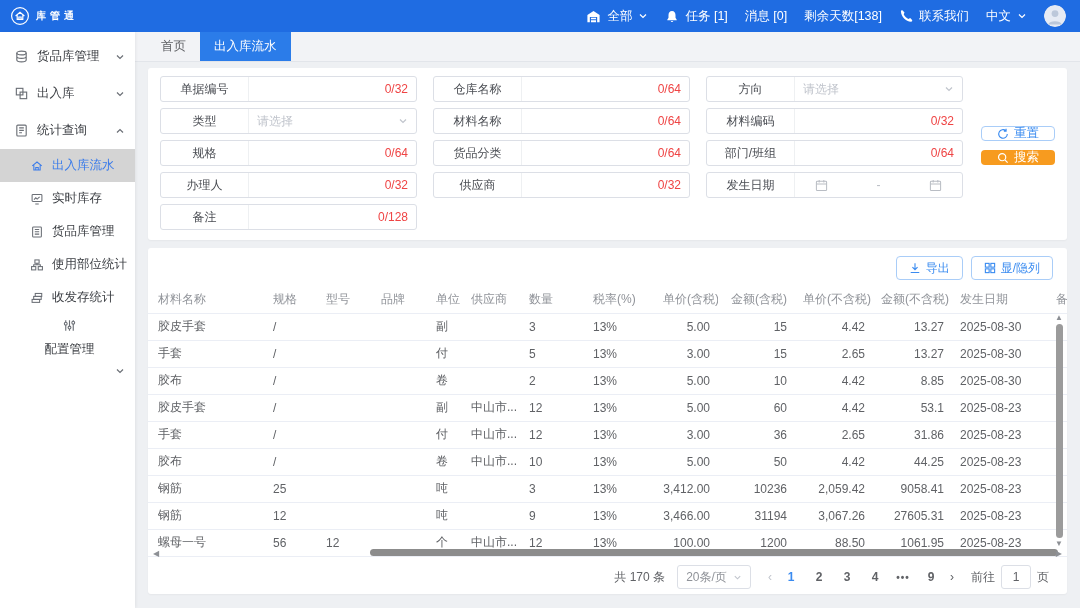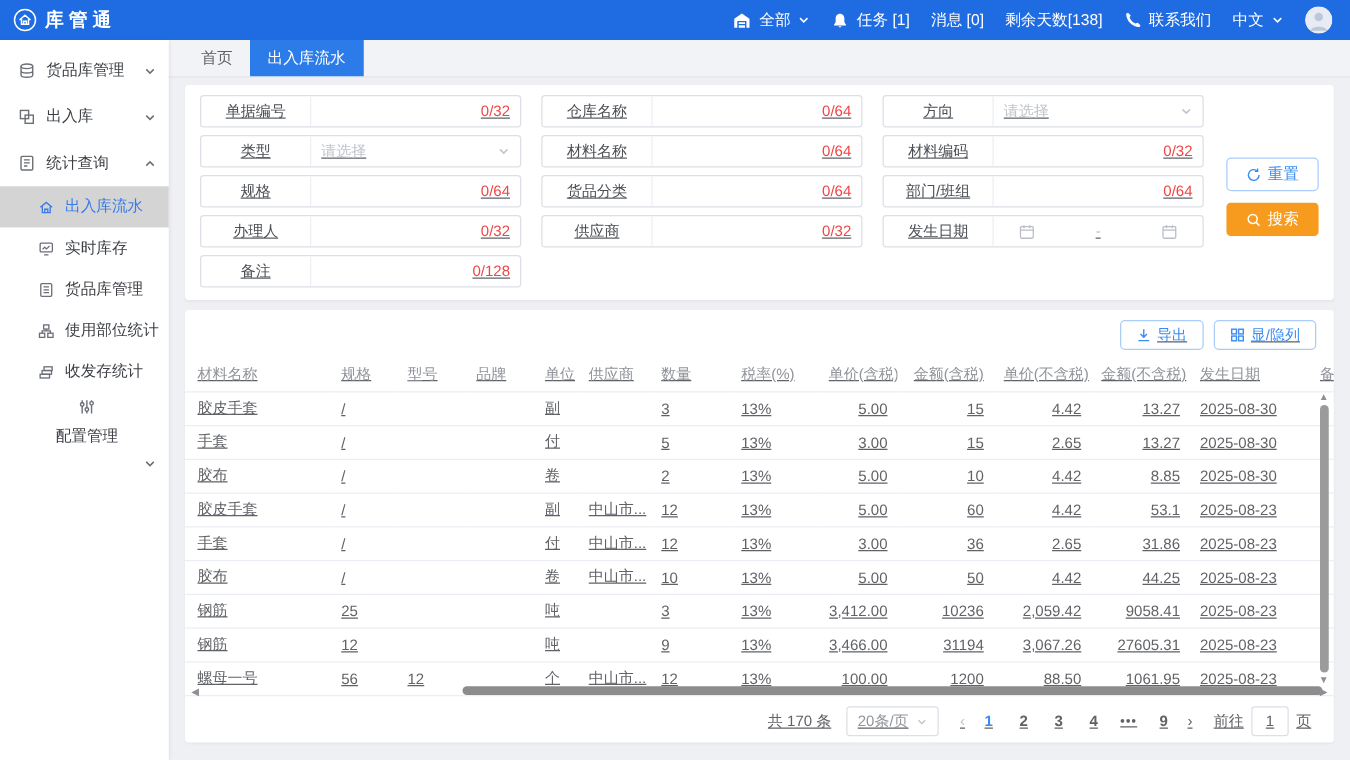--- a/index.html
+++ b/index.html
@@ -4,55 +4,55 @@
 <style>
   * { margin:0; padding:0; box-sizing:border-box; }
   html,body { width:1080px; height:608px; overflow:hidden; }
   body { font-family:"Liberation Sans","DejaVu Sans",sans-serif; font-size:12px; color:#606266; background:#eef0f3; }
   :root { --header-bg:#1f6ce2; --accent:#3a8bf0; --accent-border:#a9cdf8; --orange:#f79b1f; --tab-blue:#2b7ce9; }
   svg { display:block; }
 
   
   .topbar { height:32px; background:var(--header-bg); display:flex; align-items:center; color:#fff; padding:0 14px 0 10px; }
   .logo { display:flex; align-items:center; gap:6px; }
-  .logo-text { font-size:15px; font-weight:bold; letter-spacing:4px; }
+  .logo-text { font-size:10px; font-weight:bold; letter-spacing:4px; }
   .topbar-right { margin-left:auto; display:flex; align-items:center; gap:17px; font-size:12.5px; }
   .tb-item { display:flex; align-items:center; gap:6px; cursor:pointer; white-space:nowrap; }
   .avatar { width:22px; height:22px; border-radius:50%; overflow:hidden; flex:none; }
 
   
   .layout { display:flex; height:576px; }
   .sidebar { width:135px; background:#fff; box-shadow:1px 0 3px rgba(0,0,0,.06); padding-top:6px; flex:none; z-index:2; }
   .side-item { height:37px; display:flex; align-items:center; gap:8px; padding:0 10px 0 14px; color:#3c3f44; font-size:12.5px; cursor:pointer; }
   .side-item .chev { margin-left:auto; color:#b9bdc4; }
   .side-item svg, .sub-item svg { color:#6b6f76; flex:none; }
   .sub-item { height:33px; display:flex; align-items:center; gap:8px; padding-left:30px; color:#3c3f44; font-size:12.5px; cursor:pointer; }
   .sub-item.active { background:#d4d4d4; color:#3a7bea; }
   .sub-item.active svg { color:#3a7bea; }
 
   .content { flex:1; display:flex; flex-direction:column; min-width:0; }
   .tabbar { height:30px; background:#f2f3f6; border-bottom:1px solid #e2e5ea; display:flex; align-items:stretch; padding-left:12px; flex:none; }
   .tab { padding:0 14px; display:flex; align-items:center; font-size:12.5px; color:#606266; cursor:pointer; }
   .tab.active { background:var(--tab-blue); color:#fff; }
 
-  .card { background:#fff; margin:0 13px; border-radius:3px; box-shadow:0 1px 2px rgba(0,0,0,.04);text-decoration:underline; }
+  .card { background:#fff; margin:0 13px; border-radius:3px; box-shadow:0 1px 2px rgba(0,0,0,.04); }
 
   
   .search-card { margin-top:6px; padding:8px 12px; position:relative; height:172px; flex:none; }
   .form-grid { display:grid; grid-template-columns:repeat(3,1fr); gap:6px 16px; padding-right:92px; }
   .field { height:26px; border:1px solid #dcdfe6; border-radius:3px; display:flex; align-items:center; background:#fff; overflow:hidden; }
   .flabel { width:88px; flex:none; text-align:center; color:#4a4d53; border-right:1px solid #eef0f2; height:100%; display:flex; align-items:center; justify-content:center; }
   .fbody { flex:1; display:flex; align-items:center; height:100%; padding:0 8px; min-width:0; }
   .fbody input.real { flex:1; border:none; outline:none; min-width:0; height:100%; font:inherit; color:#606266; background:transparent; }
   .counter { color:#ef4444; margin-left:16px; flex:none; }
   .placeholder { color:#c0c4cc; flex:1; }
   .fchev { color:#c0c4cc; flex:none; }
   .date-body { justify-content:space-between; padding:0 20px; color:#b9bdc4; }
   .btn-stack { position:absolute; right:12px; top:58px; width:74px; display:flex; flex-direction:column; gap:9px; }
-  .btn { height:27px; border-radius:4px; display:flex; align-items:center; justify-content:center; gap:5px; font-size:12.5px; cursor:pointer; border:1px solid transparent; }
+  .btn { height:15px; border-radius:4px; display:flex; align-items:center; justify-content:center; gap:5px; font-size:12.5px; cursor:pointer; border:1px solid transparent; }
   .btn-reset { background:#fff; border-color:var(--accent-border); color:var(--accent); }
   .btn-search { background:var(--orange); color:#fff; }
 
   
   .table-card { margin-top:8px; flex:1; margin-bottom:14px; padding-top:8px; display:flex; flex-direction:column; position:relative; min-height:0; }
   .table-toolbar { display:flex; justify-content:flex-end; gap:8px; padding:0 14px; margin-bottom:6px; flex:none; }
   .btn-sm { height:24px; padding:0 12px; border:1px solid var(--accent-border); color:var(--accent); border-radius:4px; display:flex; align-items:center; gap:5px; background:#fff; cursor:pointer; font-size:12px; }
 
   .table-wrap { position:relative; flex:1; overflow:hidden; min-height:0; }
   table { border-collapse:collapse; table-layout:fixed; width:960px; }

